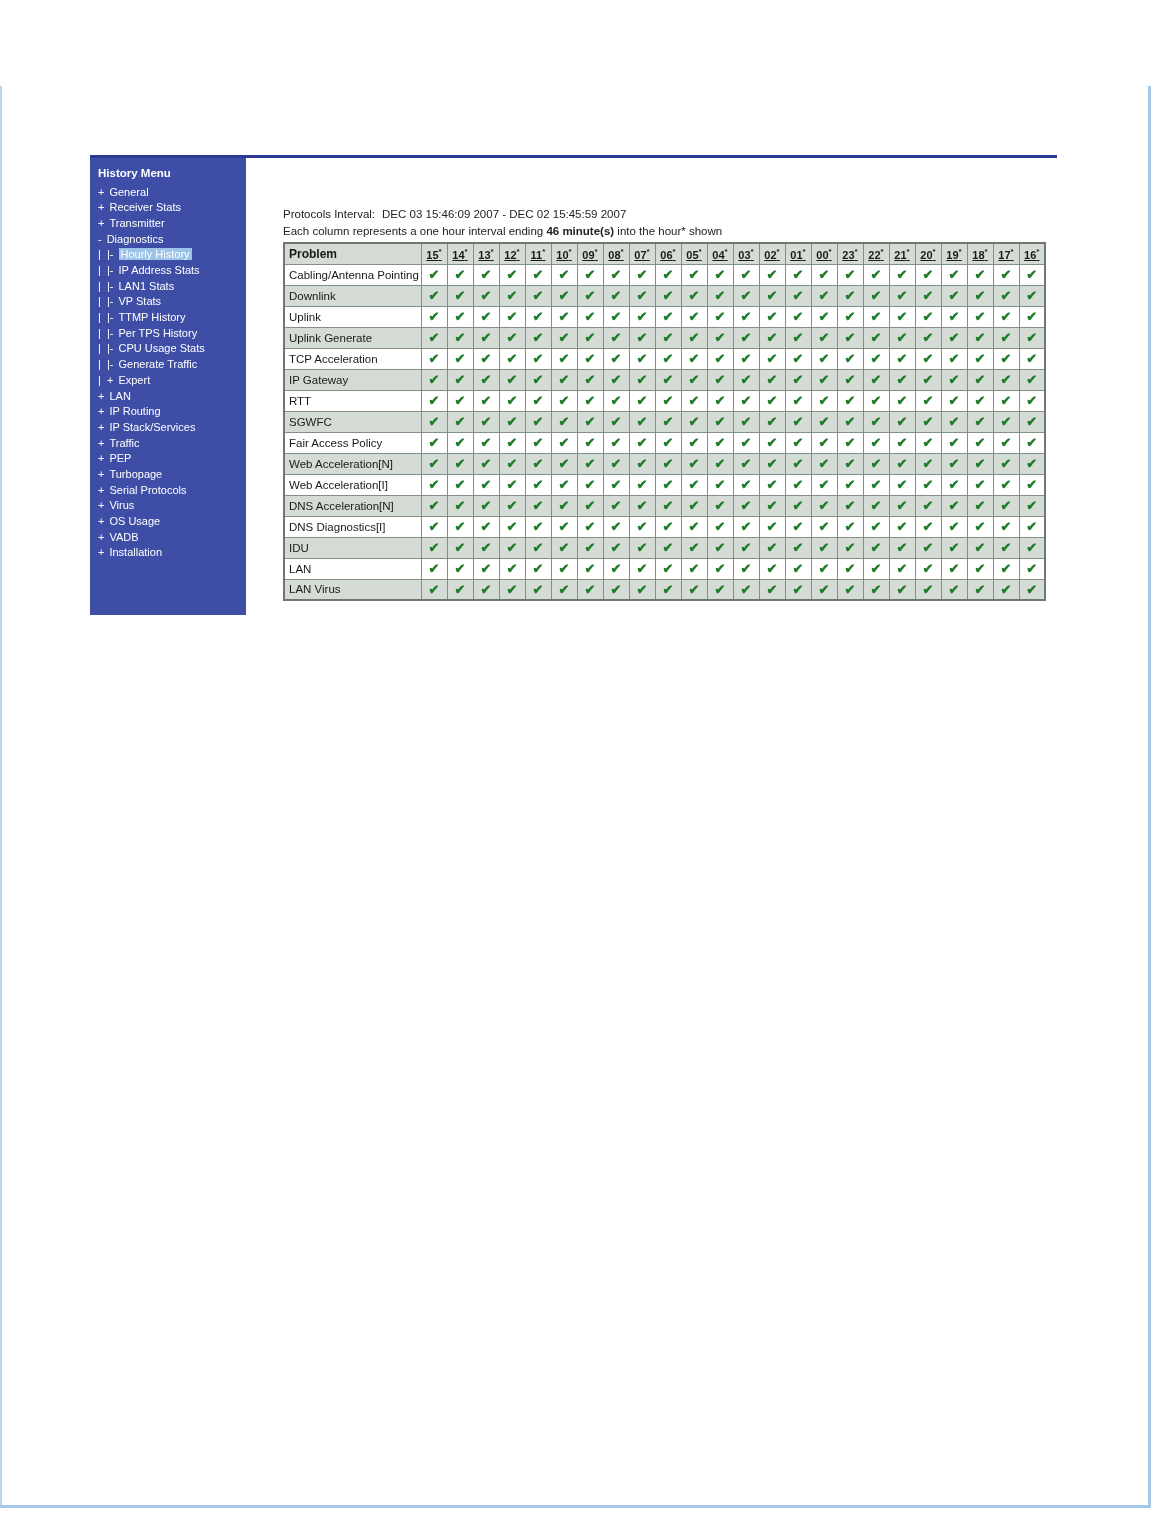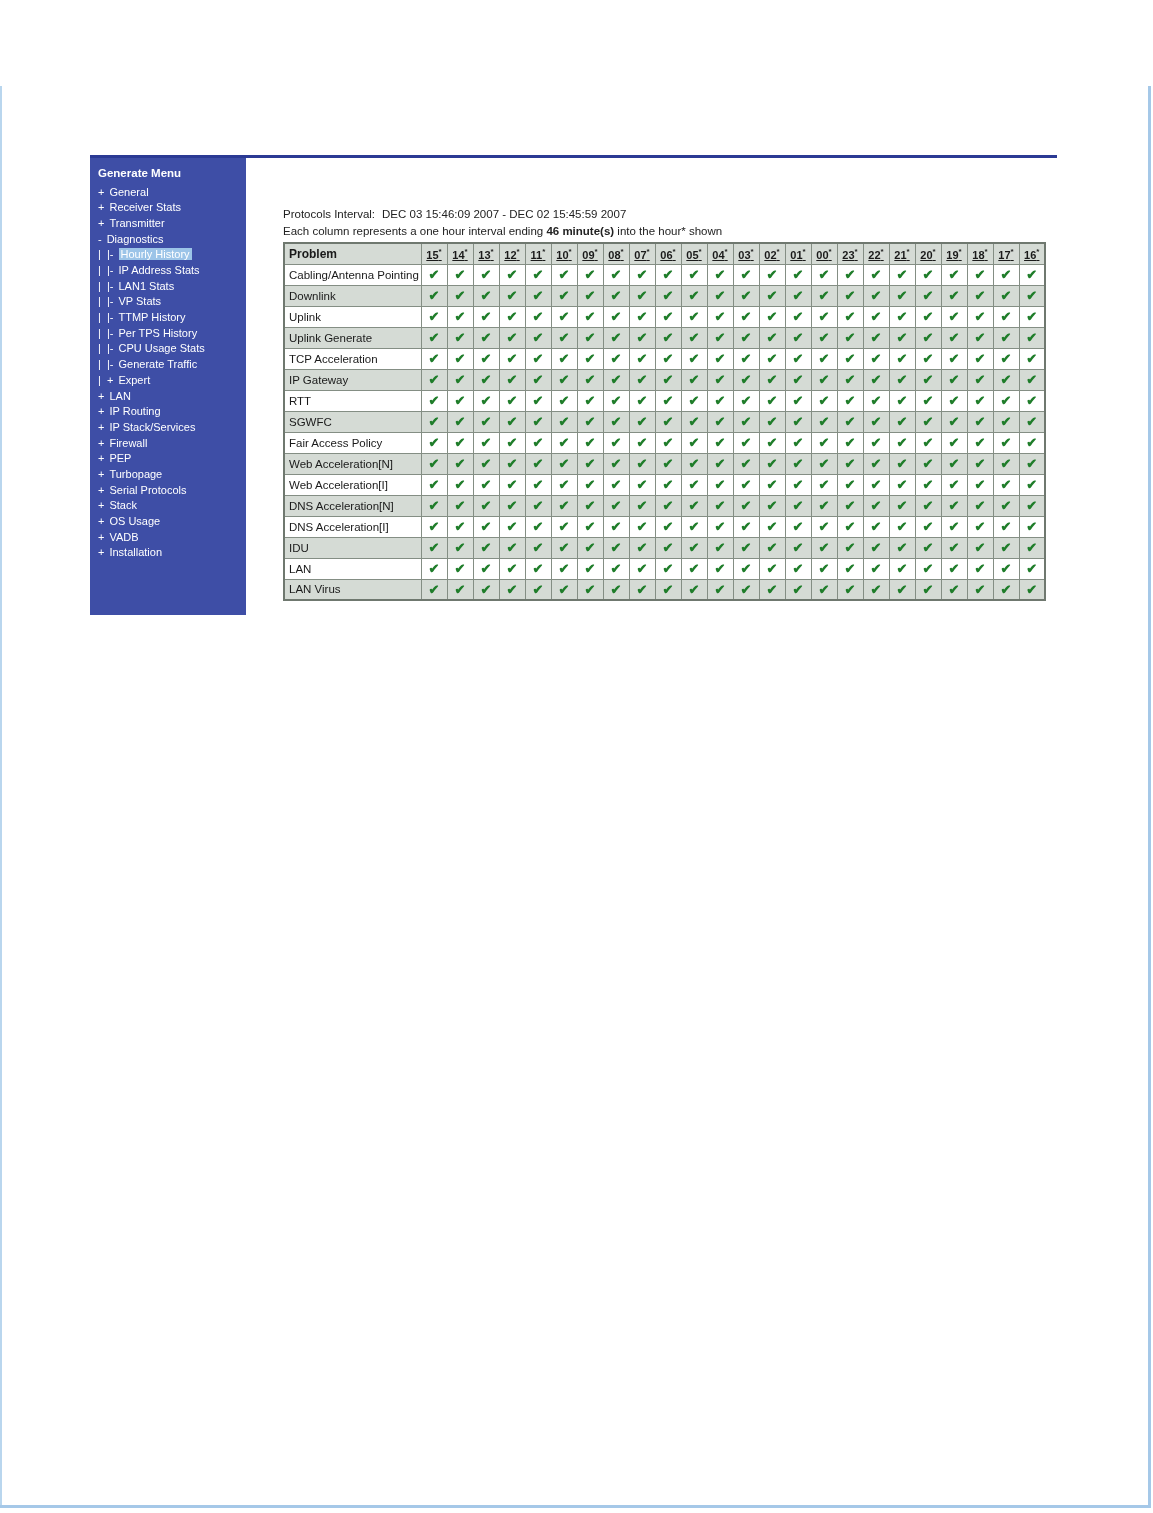--- a/index.html
+++ b/index.html
@@ -82,43 +82,43 @@
 <div id="page">
 
 
   <div class="frame-left"></div>
   <div class="frame-right"></div>
   <div class="frame-bottom"></div>
 
   <div id="top-rule"></div>
 
   <div id="sidebar">
-    <div class="menu-title">Generate Menu</div>
+    <div class="menu-title">History Menu</div>
     <div id="menu-items">
         <div class="menu-item"><span class="prefix">+</span><span class="lbl">General</span></div>
         <div class="menu-item"><span class="prefix">+</span><span class="lbl">Receiver Stats</span></div>
         <div class="menu-item"><span class="prefix">+</span><span class="lbl">Transmitter</span></div>
         <div class="menu-item"><span class="prefix">-</span><span class="lbl">Diagnostics</span></div>
         <div class="menu-item selected"><span class="prefix">|  |-</span><span class="lbl">Hourly History</span></div>
         <div class="menu-item"><span class="prefix">|  |-</span><span class="lbl">IP Address Stats</span></div>
         <div class="menu-item"><span class="prefix">|  |-</span><span class="lbl">LAN1 Stats</span></div>
         <div class="menu-item"><span class="prefix">|  |-</span><span class="lbl">VP Stats</span></div>
         <div class="menu-item"><span class="prefix">|  |-</span><span class="lbl">TTMP History</span></div>
         <div class="menu-item"><span class="prefix">|  |-</span><span class="lbl">Per TPS History</span></div>
         <div class="menu-item"><span class="prefix">|  |-</span><span class="lbl">CPU Usage Stats</span></div>
         <div class="menu-item"><span class="prefix">|  |-</span><span class="lbl">Generate Traffic</span></div>
         <div class="menu-item"><span class="prefix">|  +</span><span class="lbl">Expert</span></div>
         <div class="menu-item"><span class="prefix">+</span><span class="lbl">LAN</span></div>
         <div class="menu-item"><span class="prefix">+</span><span class="lbl">IP Routing</span></div>
         <div class="menu-item"><span class="prefix">+</span><span class="lbl">IP Stack/Services</span></div>
-        <div class="menu-item"><span class="prefix">+</span><span class="lbl">Firewall</span></div>
+        <div class="menu-item"><span class="prefix">+</span><span class="lbl">Traffic</span></div>
         <div class="menu-item"><span class="prefix">+</span><span class="lbl">PEP</span></div>
         <div class="menu-item"><span class="prefix">+</span><span class="lbl">Turbopage</span></div>
         <div class="menu-item"><span class="prefix">+</span><span class="lbl">Serial Protocols</span></div>
-        <div class="menu-item"><span class="prefix">+</span><span class="lbl">Stack</span></div>
+        <div class="menu-item"><span class="prefix">+</span><span class="lbl">Virus</span></div>
         <div class="menu-item"><span class="prefix">+</span><span class="lbl">OS Usage</span></div>
         <div class="menu-item"><span class="prefix">+</span><span class="lbl">VADB</span></div>
         <div class="menu-item"><span class="prefix">+</span><span class="lbl">Installation</span></div>
       </div>
   </div>
 
 
   <div id="monitor-line">
     <span class="lab">Protocols Interval:</span><span class="val">DEC 03 15:46:09 2007 - DEC 02 15:45:59 2007</span>
   </div>
@@ -476,21 +476,21 @@
           <td class="check" style="color: rgb(31, 125, 42);">✔</td>
           <td class="check" style="color: rgb(31, 125, 42);">✔</td>
           <td class="check" style="color: rgb(31, 125, 42);">✔</td>
           <td class="check" style="color: rgb(31, 125, 42);">✔</td>
           <td class="check" style="color: rgb(31, 125, 42);">✔</td>
           <td class="check" style="color: rgb(31, 125, 42);">✔</td>
           <td class="check" style="color: rgb(31, 125, 42);">✔</td>
           <td class="check" style="color: rgb(31, 125, 42);">✔</td>
         </tr>
         <tr>
-          <td class="label">DNS Acceleration[I]</td>
+          <td class="label">DNS Diagnostics[I]</td>
           <td class="check" style="color: rgb(31, 125, 42);">✔</td>
           <td class="check" style="color: rgb(31, 125, 42);">✔</td>
           <td class="check" style="color: rgb(31, 125, 42);">✔</td>
           <td class="check" style="color: rgb(31, 125, 42);">✔</td>
           <td class="check" style="color: rgb(31, 125, 42);">✔</td>
           <td class="check" style="color: rgb(31, 125, 42);">✔</td>
           <td class="check" style="color: rgb(31, 125, 42);">✔</td>
           <td class="check" style="color: rgb(31, 125, 42);">✔</td>
           <td class="check" style="color: rgb(31, 125, 42);">✔</td>
           <td class="check" style="color: rgb(31, 125, 42);">✔</td>

